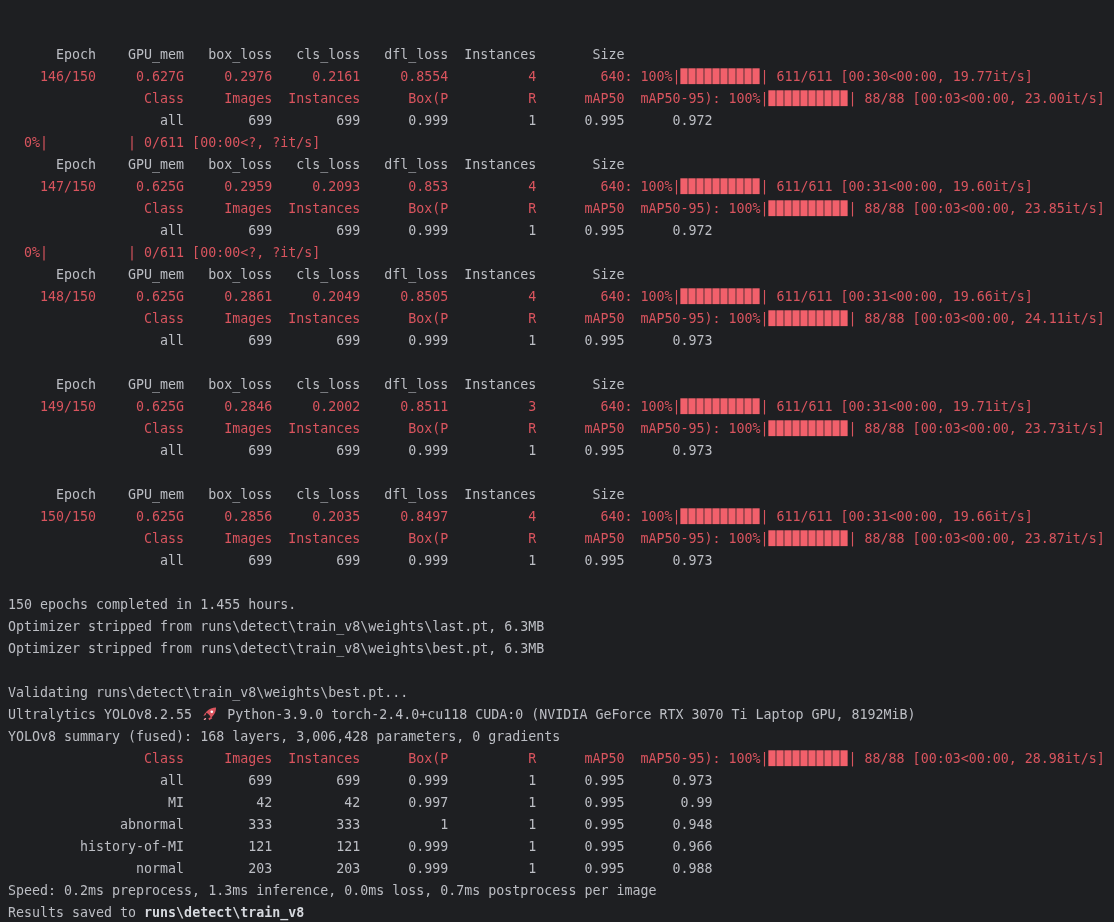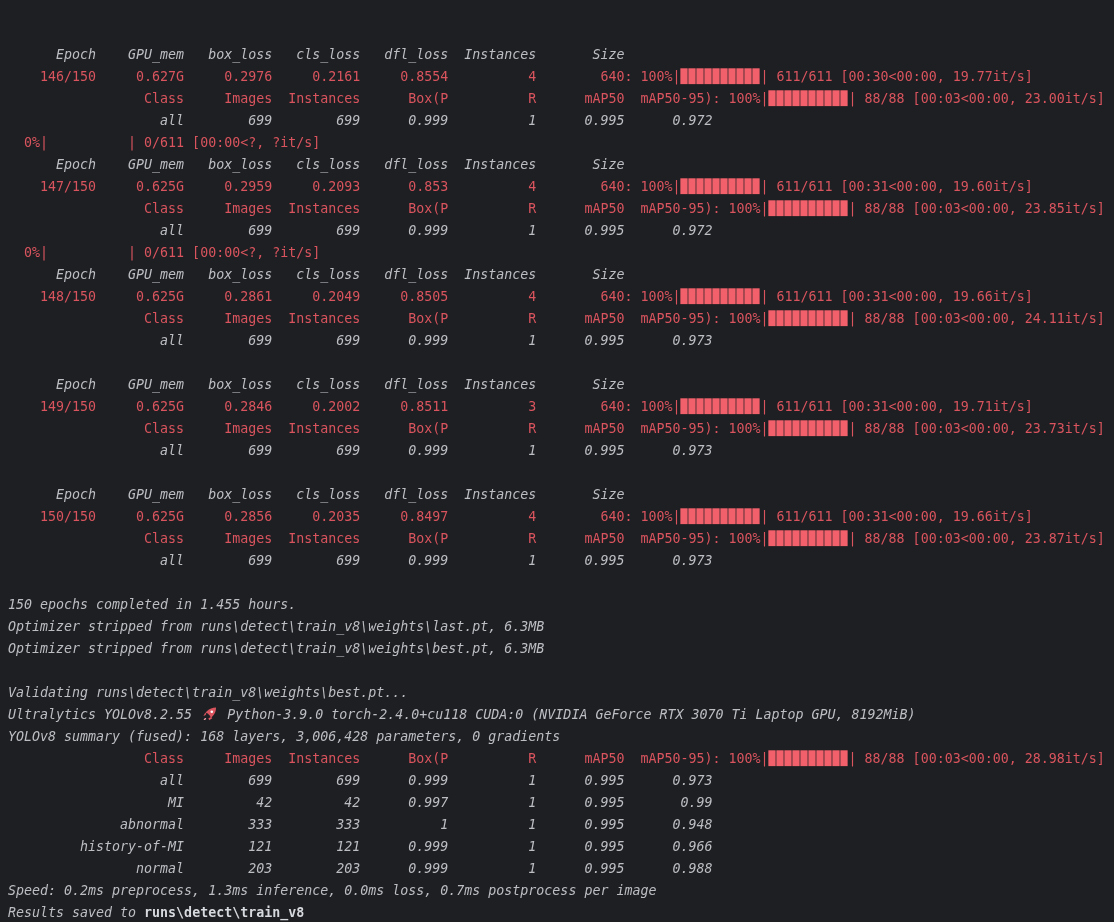--- a/index.html
+++ b/index.html
@@ -10,21 +10,21 @@
   }
   .console {
     font-family: "DejaVu Sans Mono", monospace;
     font-size: 13.3px;
     line-height: 22px;
     white-space: pre;
     padding-left: 8px;
     color: var(--fg, #bcbec4);
   }
   .line { height: 22px; }
-  .seg-gray { color: var(--fg, #bcbec4); font-style: italic; }
+  .seg-gray { color: var(--fg, #bcbec4); }
   .seg-red  { color: var(--red, #d9545e); }
   .seg-bar  { color: var(--bar, #f2606b); }
   .seg-bold { color: var(--bold, #d6d9de); font-weight: bold; text-align: center; }
   .seg-rocket svg { display: inline-block; vertical-align: -2px; margin: 0 2px; }
 </style>
 </head>
 <body>
 
 <div class="console">
   <div><div class="line"><span class="seg-gray">      Epoch    GPU_mem   box_loss   cls_loss   dfl_loss  Instances       Size</span></div><div class="line"><span class="seg-red">    146/150     0.627G     0.2976     0.2161     0.8554          4        640: 100%|</span><span class="seg-bar">▉▉▉▉▉▉▉▉▉▉</span><span class="seg-red">| 611/611 [00:30&lt;00:00, 19.77it/s]</span></div><div class="line"><span class="seg-red">                 Class     Images  Instances      Box(P          R      mAP50  mAP50-95): 100%|</span><span class="seg-bar">▉▉▉▉▉▉▉▉▉▉</span><span class="seg-red">| 88/88 [00:03&lt;00:00, 23.00it/s]</span></div><div class="line"><span class="seg-gray">                   all        699        699      0.999          1      0.995      0.972</span></div><div class="line"><span class="seg-red">  0%|          | 0/611 [00:00&lt;?, ?it/s]</span></div><div class="line"><span class="seg-gray">      Epoch    GPU_mem   box_loss   cls_loss   dfl_loss  Instances       Size</span></div><div class="line"><span class="seg-red">    147/150     0.625G     0.2959     0.2093      0.853          4        640: 100%|</span><span class="seg-bar">▉▉▉▉▉▉▉▉▉▉</span><span class="seg-red">| 611/611 [00:31&lt;00:00, 19.60it/s]</span></div><div class="line"><span class="seg-red">                 Class     Images  Instances      Box(P          R      mAP50  mAP50-95): 100%|</span><span class="seg-bar">▉▉▉▉▉▉▉▉▉▉</span><span class="seg-red">| 88/88 [00:03&lt;00:00, 23.85it/s]</span></div><div class="line"><span class="seg-gray">                   all        699        699      0.999          1      0.995      0.972</span></div><div class="line"><span class="seg-red">  0%|          | 0/611 [00:00&lt;?, ?it/s]</span></div><div class="line"><span class="seg-gray">      Epoch    GPU_mem   box_loss   cls_loss   dfl_loss  Instances       Size</span></div><div class="line"><span class="seg-red">    148/150     0.625G     0.2861     0.2049     0.8505          4        640: 100%|</span><span class="seg-bar">▉▉▉▉▉▉▉▉▉▉</span><span class="seg-red">| 611/611 [00:31&lt;00:00, 19.66it/s]</span></div><div class="line"><span class="seg-red">                 Class     Images  Instances      Box(P          R      mAP50  mAP50-95): 100%|</span><span class="seg-bar">▉▉▉▉▉▉▉▉▉▉</span><span class="seg-red">| 88/88 [00:03&lt;00:00, 24.11it/s]</span></div><div class="line"><span class="seg-gray">                   all        699        699      0.999          1      0.995      0.973</span></div><div class="line">&nbsp;</div><div class="line"><span class="seg-gray">      Epoch    GPU_mem   box_loss   cls_loss   dfl_loss  Instances       Size</span></div><div class="line"><span class="seg-red">    149/150     0.625G     0.2846     0.2002     0.8511          3        640: 100%|</span><span class="seg-bar">▉▉▉▉▉▉▉▉▉▉</span><span class="seg-red">| 611/611 [00:31&lt;00:00, 19.71it/s]</span></div><div class="line"><span class="seg-red">                 Class     Images  Instances      Box(P          R      mAP50  mAP50-95): 100%|</span><span class="seg-bar">▉▉▉▉▉▉▉▉▉▉</span><span class="seg-red">| 88/88 [00:03&lt;00:00, 23.73it/s]</span></div><div class="line"><span class="seg-gray">                   all        699        699      0.999          1      0.995      0.973</span></div><div class="line">&nbsp;</div><div class="line"><span class="seg-gray">      Epoch    GPU_mem   box_loss   cls_loss   dfl_loss  Instances       Size</span></div><div class="line"><span class="seg-red">    150/150     0.625G     0.2856     0.2035     0.8497          4        640: 100%|</span><span class="seg-bar">▉▉▉▉▉▉▉▉▉▉</span><span class="seg-red">| 611/611 [00:31&lt;00:00, 19.66it/s]</span></div><div class="line"><span class="seg-red">                 Class     Images  Instances      Box(P          R      mAP50  mAP50-95): 100%|</span><span class="seg-bar">▉▉▉▉▉▉▉▉▉▉</span><span class="seg-red">| 88/88 [00:03&lt;00:00, 23.87it/s]</span></div><div class="line"><span class="seg-gray">                   all        699        699      0.999          1      0.995      0.973</span></div><div class="line">&nbsp;</div><div class="line"><span class="seg-gray">150 epochs completed in 1.455 hours.</span></div><div class="line"><span class="seg-gray">Optimizer stripped from runs\detect\train_v8\weights\last.pt, 6.3MB</span></div><div class="line"><span class="seg-gray">Optimizer stripped from runs\detect\train_v8\weights\best.pt, 6.3MB</span></div><div class="line">&nbsp;</div><div class="line"><span class="seg-gray">Validating runs\detect\train_v8\weights\best.pt...</span></div><div class="line"><span class="seg-gray">Ultralytics YOLOv8.2.55 </span><span class="seg-rocket"><svg width="15" height="14" viewBox="0 0 16 16" aria-hidden="true">

